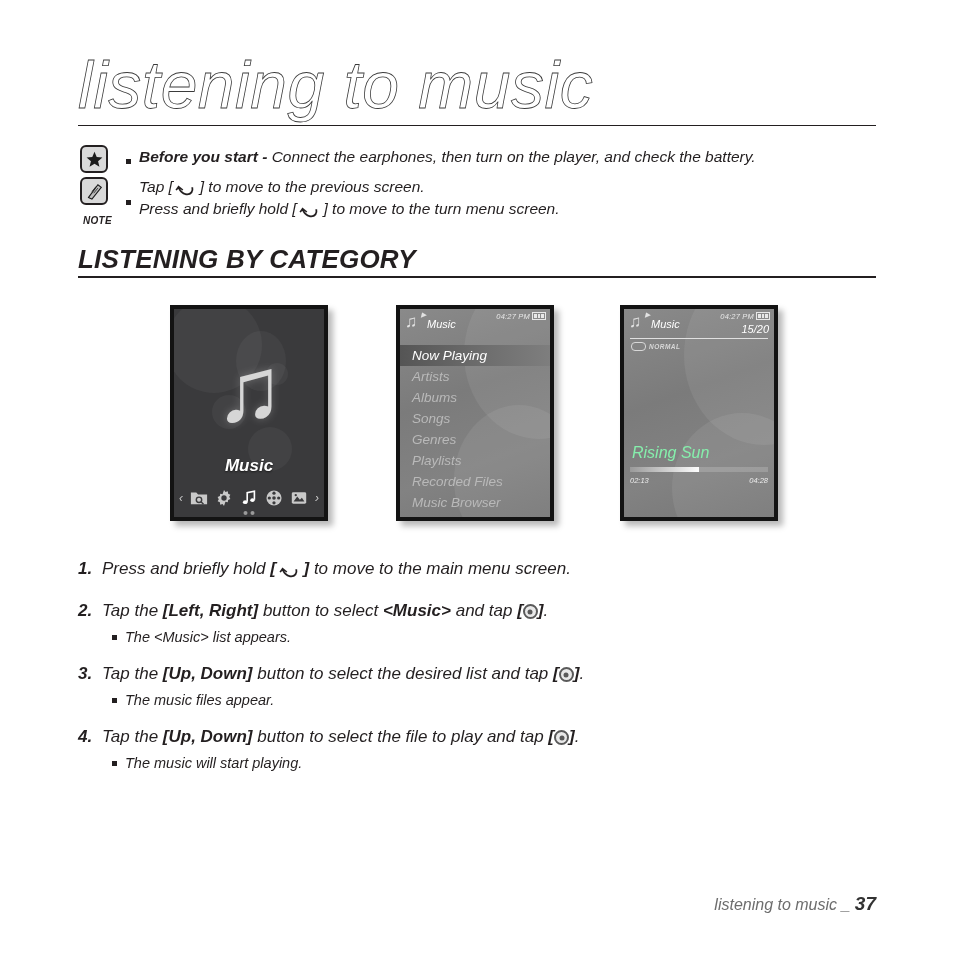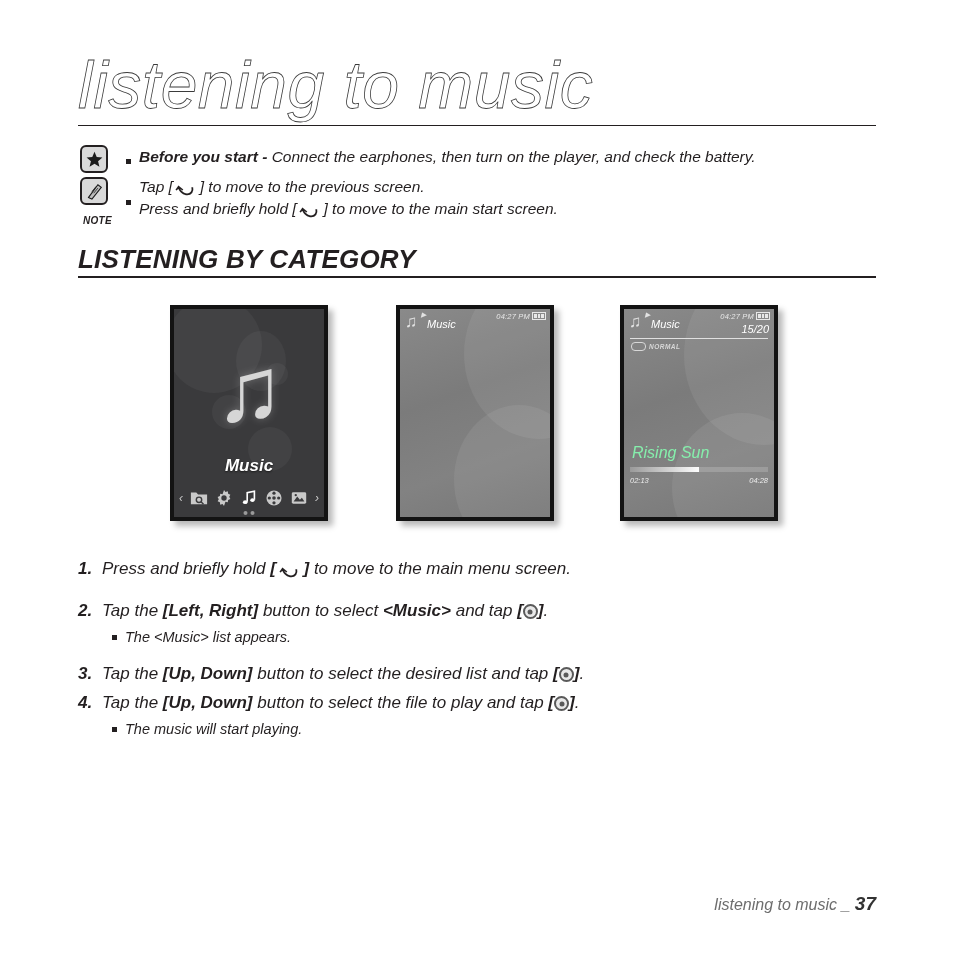--- a/index.html
+++ b/index.html
@@ -198,21 +198,21 @@
     <div class="note-row">
       <span class="sq-bullet"></span>
       <div class="note-text">
         <b>Before you start - </b><span>Connect the earphones, then turn on the player, and check the battery.</span>
       </div>
     </div>
     <div class="note-row">
       <span class="sq-bullet"></span>
       <div class="note-text">
         <span>Tap [ </span><span class="ret-ico">⤻</span><span> ] to move to the previous screen.</span><br>
-        <span>Press and briefly hold [ </span><span class="ret-ico">⤻</span><span> ] to move to the main start screen.</span>
+        <span>Press and briefly hold [ </span><span class="ret-ico">⤻</span><span> ] to move to the turn menu screen.</span>
       </div>
     </div>
   </div>
 
   <div class="section-head">LISTENING BY CATEGORY</div>
   <div class="section-rule"></div>
 
   <div class="shots">
 
     <div class="shot shot1">
@@ -284,20 +284,30 @@
           <span class="sb-icon">♫</span>
           <span class="sb-play">▶</span>
           <span class="sb-title">Music</span>
           <span class="sb-time">04:27 PM</span>
           <span class="sb-batt">
               <i></i>
               <i></i>
               <i></i>
             </span>
         </div>
+        <div class="menu">
+          <div class="mi on">Now Playing</div>
+          <div class="mi">Artists</div>
+          <div class="mi">Albums</div>
+          <div class="mi">Songs</div>
+          <div class="mi">Genres</div>
+          <div class="mi">Playlists</div>
+          <div class="mi">Recorded Files</div>
+          <div class="mi">Music Browser</div>
+        </div>
       </div>
     </div>
 
     <div class="shot shot3">
       <div class="frame">
         <div class="greybg">
           <div class="swoosh" style="left:60px;top:-44px;width:160px;height:180px;"></div>
           <div class="swoosh" style="left:48px;top:104px;width:140px;height:150px;"></div>
         </div>
         <div class="statusbar">
@@ -419,20 +429,24 @@
         <span class="step-txt"><span>Tap the </span><b>[Left, Right]</b><span> button to select </span><b>&lt;Music&gt;</b><span> and tap </span><b>[</b><span class="ok-ico"></span><b>]</b><span>.</span></span>
       </div>
       <div class="sub">
         <span class="sq-bullet"></span>
         <span class="sub-txt">The &lt;Music&gt; list appears.</span>
       </div>
       <div class="step">
         <span class="step-num">3.</span>
         <span class="step-txt"><span>Tap the </span><b>[Up, Down]</b><span> button to select the desired list and tap </span><b>[</b><span class="ok-ico"></span><b>]</b><span>.</span></span>
       </div>
+      <div class="sub">
+        <span class="sq-bullet"></span>
+        <span class="sub-txt">The music files appear.</span>
+      </div>
       <div class="step">
         <span class="step-num">4.</span>
         <span class="step-txt"><span>Tap the </span><b>[Up, Down]</b><span> button to select the file to play and tap </span><b>[</b><span class="ok-ico"></span><b>]</b><span>.</span></span>
       </div>
       <div class="sub">
         <span class="sq-bullet"></span>
         <span class="sub-txt">The music will start playing.</span>
       </div>
     </div>
 

